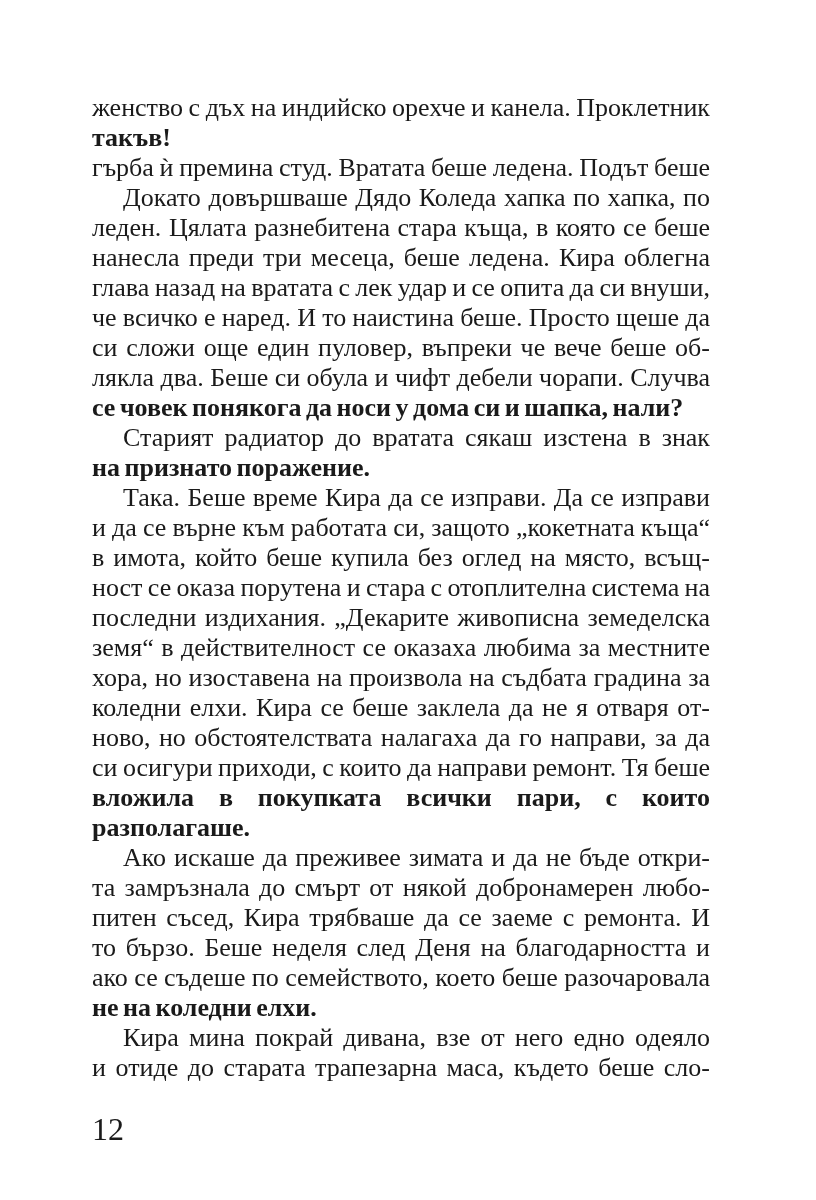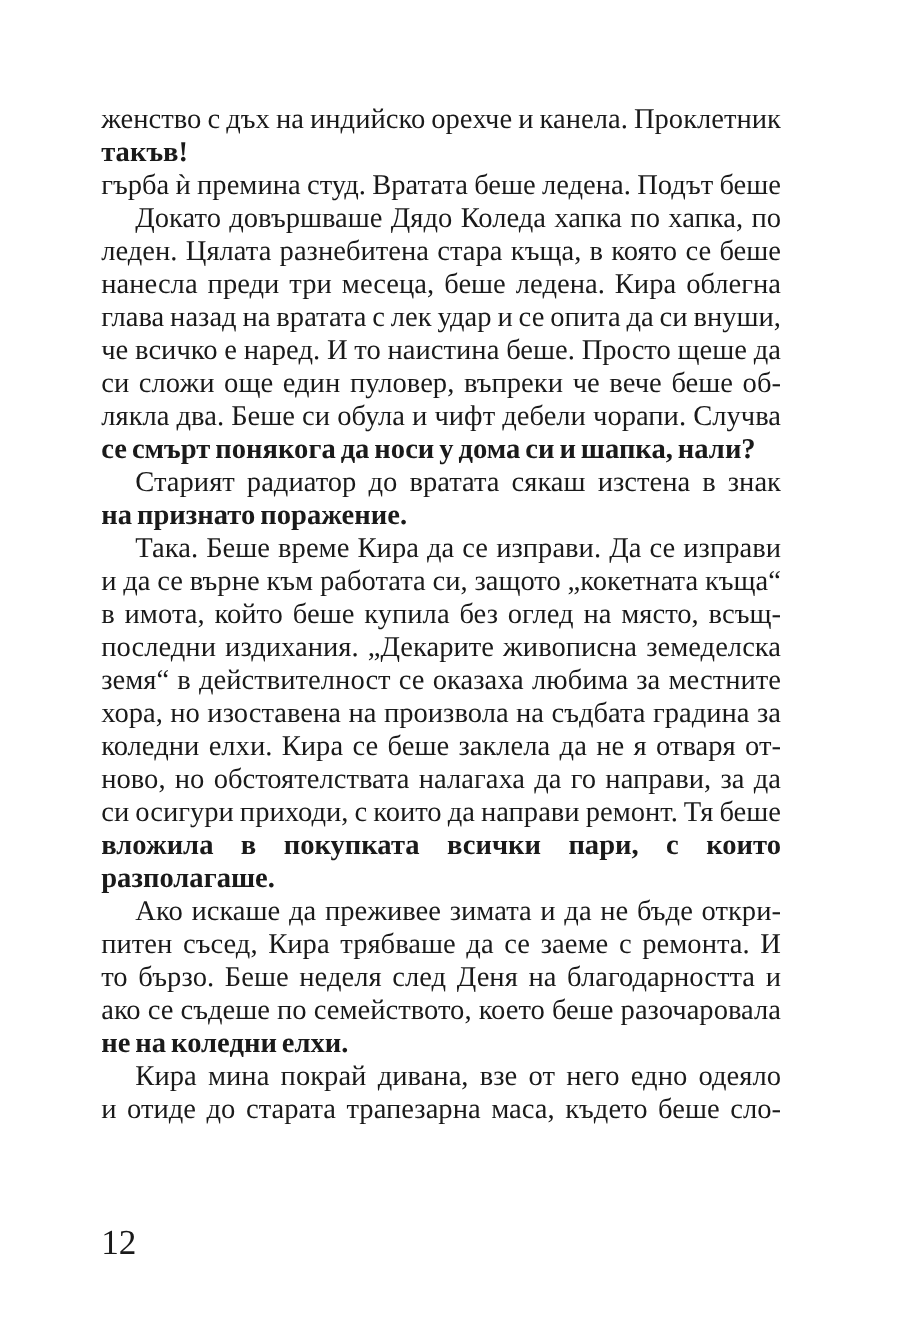--- a/index.html
+++ b/index.html
@@ -58,34 +58,36 @@
       <div class="line">женство с дъх на индийско орехче и канела. Проклетник</div>
       <div class="line para-end">такъв!</div>
       <div class="line">гърба ѝ премина студ. Вратата беше ледена. Подът беше</div>
       <div class="line indent">Докато довършваше Дядо Коледа хапка по хапка, по</div>
       <div class="line">леден. Цялата разнебитена стара къща, в която се беше</div>
       <div class="line">нанесла преди три месеца, беше ледена. Кира облегна</div>
       <div class="line">глава назад на вратата с лек удар и се опита да си внуши,</div>
       <div class="line">че всичко е наред. И то наистина беше. Просто щеше да</div>
       <div class="line">си сложи още един пуловер, въпреки че вече беше об-</div>
       <div class="line">лякла два. Беше си обула и чифт дебели чорапи. Случва</div>
-      <div class="line para-end">се смърт понякога да носи у дома си и шапка, нали?</div>
+      <div class="line para-end">се човек понякога да носи у дома си и шапка, нали?</div>
       <div class="line indent">Старият радиатор до вратата сякаш изстена в знак</div>
       <div class="line para-end">на признато поражение.</div>
       <div class="line indent">Така. Беше време Кира да се изправи. Да се изправи</div>
       <div class="line">и да се върне към работата си, защото „кокетната къща“</div>
       <div class="line">в имота, който беше купила без оглед на място, всъщ-</div>
+      <div class="line">ност се оказа порутена и стара с отоплителна система на</div>
       <div class="line">последни издихания. „Декарите живописна земеделска</div>
       <div class="line">земя“ в действителност се оказаха любима за местните</div>
       <div class="line">хора, но изоставена на произвола на съдбата градина за</div>
       <div class="line">коледни елхи. Кира се беше заклела да не я отваря от-</div>
       <div class="line">ново, но обстоятелствата налагаха да го направи, за да</div>
       <div class="line">си осигури приходи, с които да направи ремонт. Тя беше</div>
       <div class="line para-end">вложила в покупката всички пари, с които разполагаше.</div>
       <div class="line indent">Ако искаше да преживее зимата и да не бъде откри-</div>
+      <div class="line">та замръзнала до смърт от някой добронамерен любо-</div>
       <div class="line">питен съсед, Кира трябваше да се заеме с ремонта. И</div>
       <div class="line">то бързо. Беше неделя след Деня на благодарността и</div>
       <div class="line">ако се съдеше по семейството, което беше разочаровала</div>
       <div class="line para-end">не на коледни елхи.</div>
       <div class="line indent">Кира мина покрай дивана, взе от него едно одеяло</div>
       <div class="line">и отиде до старата трапезарна маса, където беше сло-</div>
     </div>
   <div class="page-number">12</div>
 </div>
 

